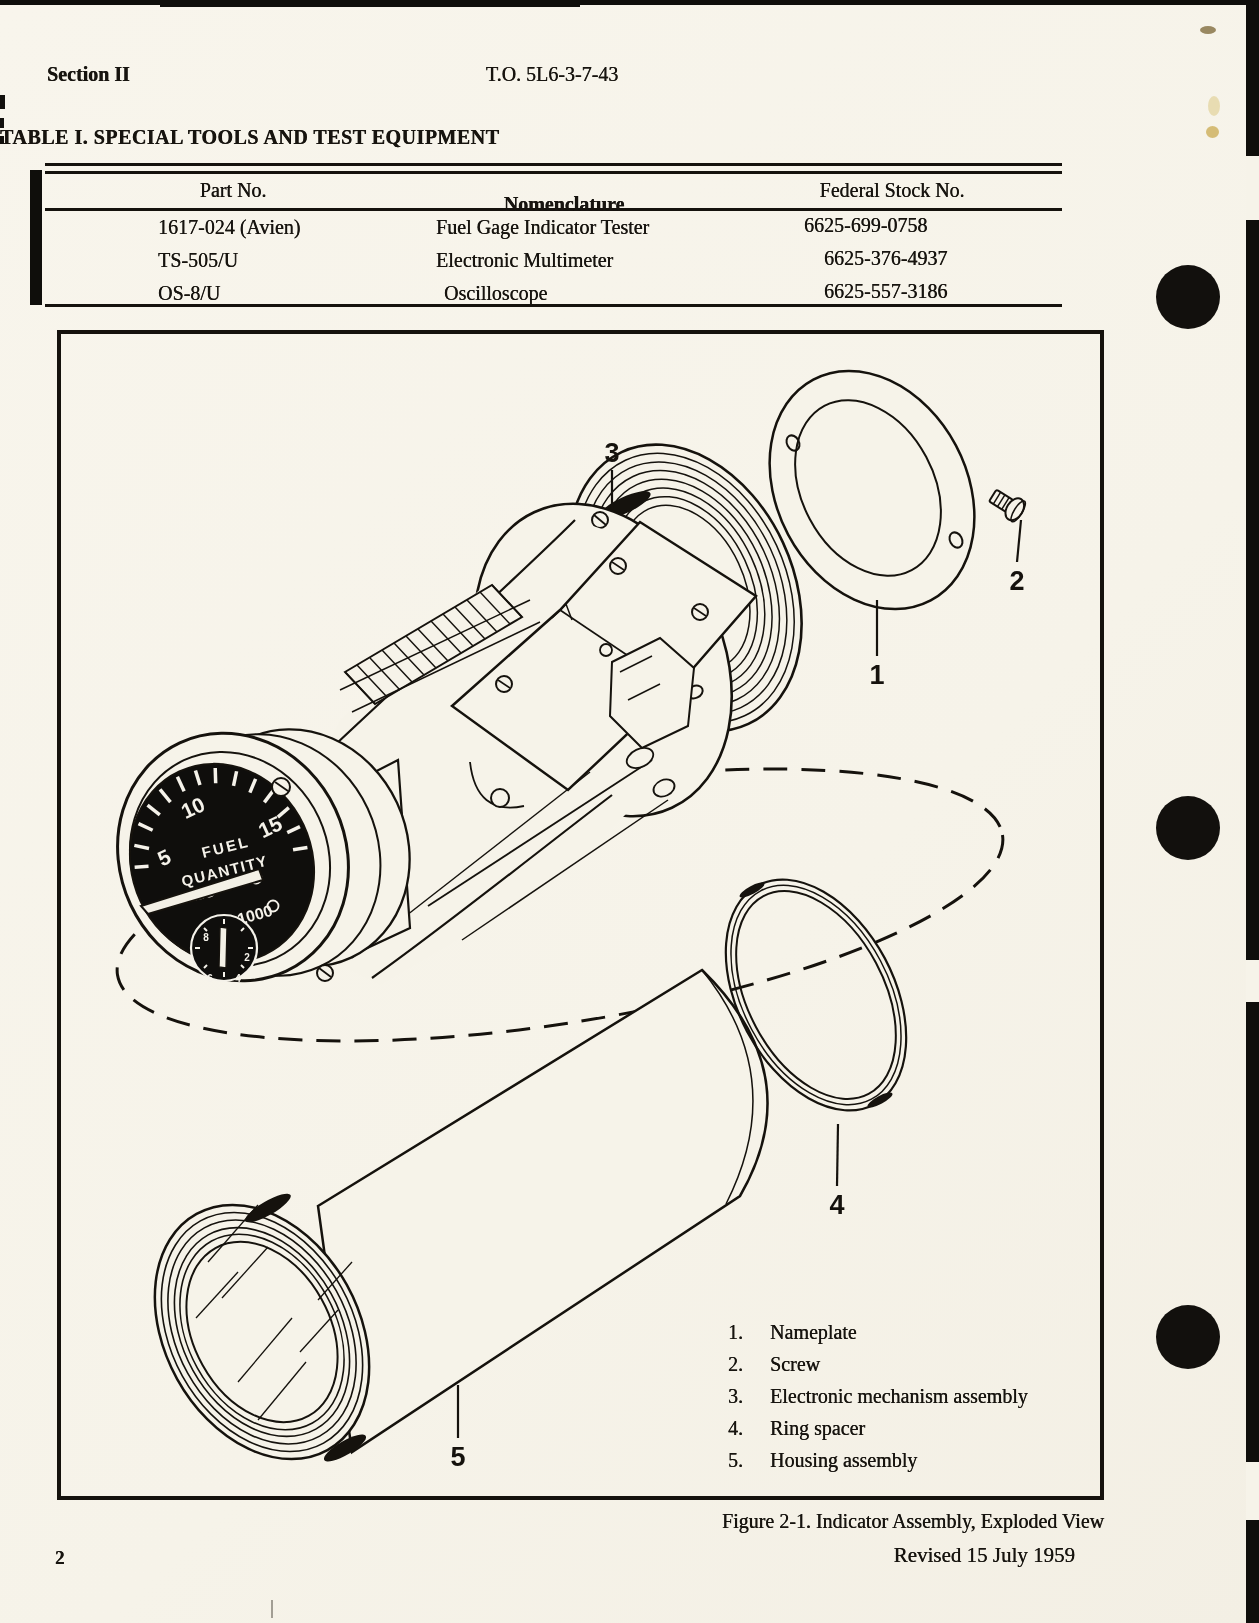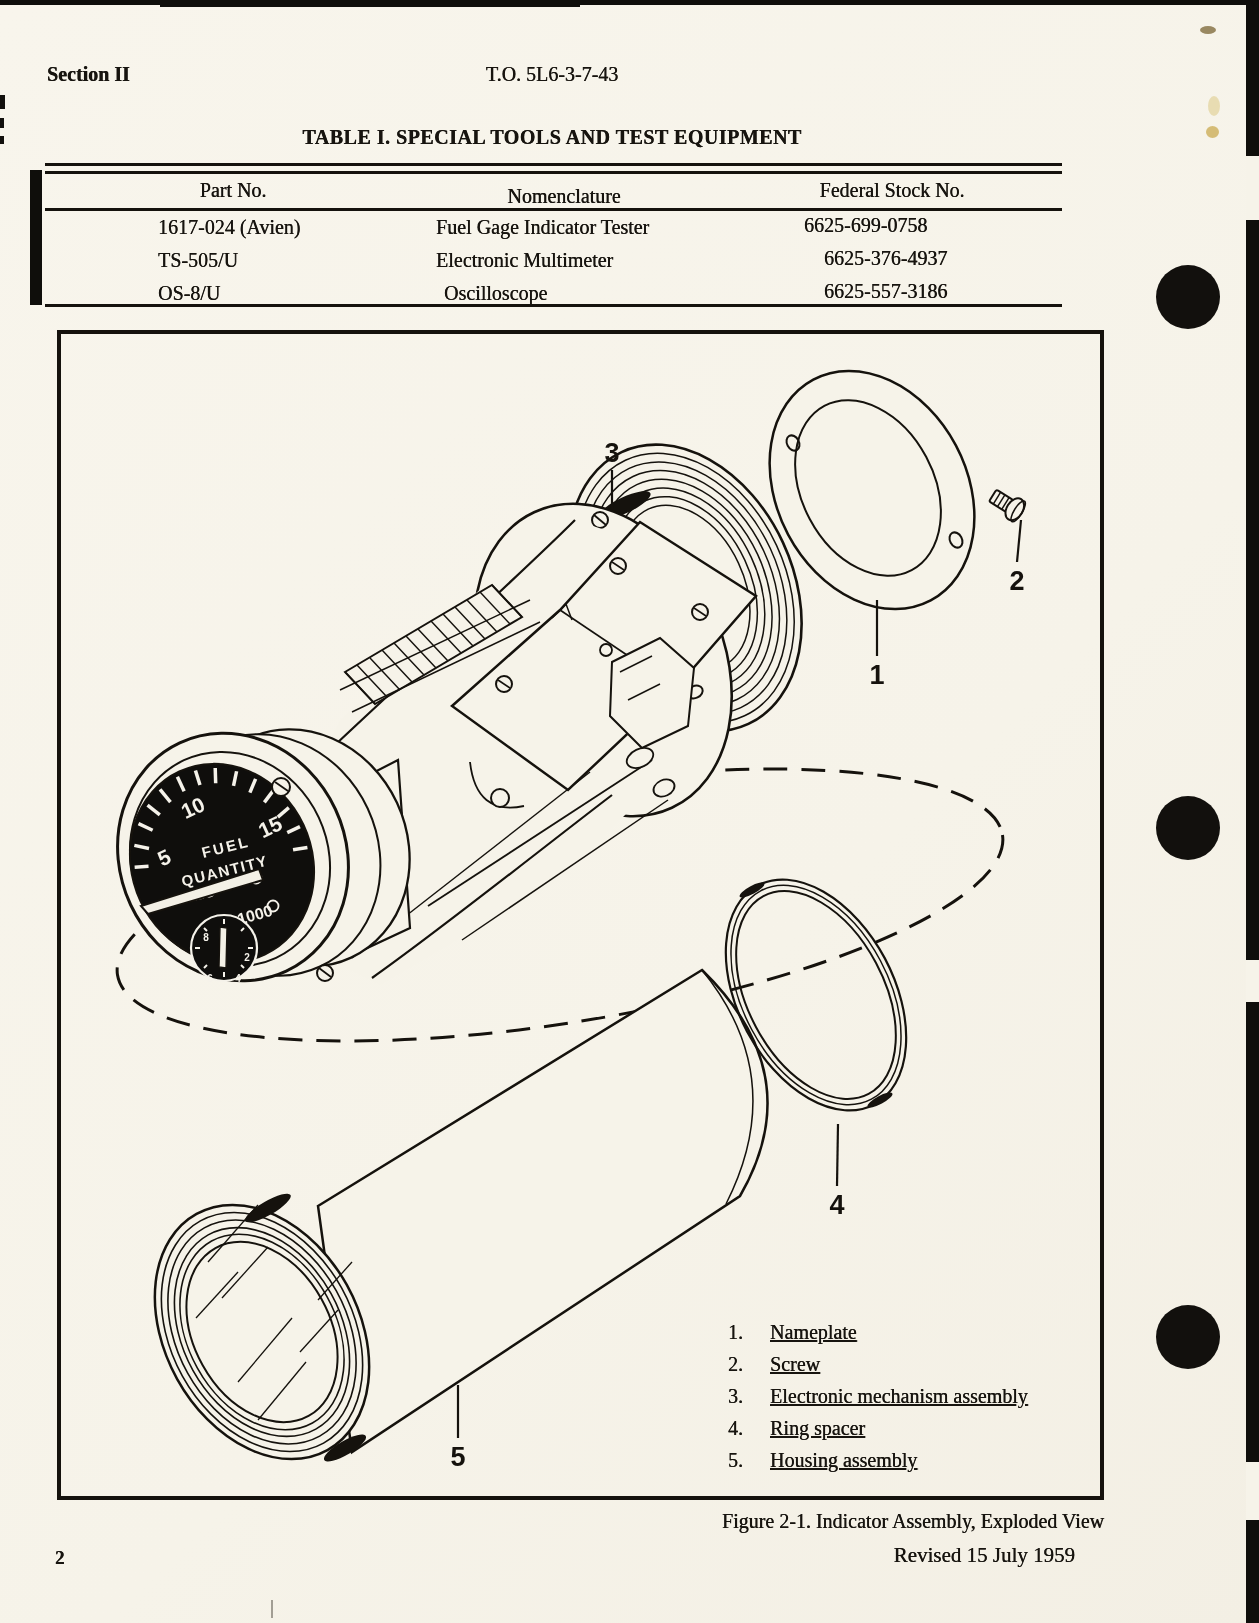--- a/index.html
+++ b/index.html
@@ -12,32 +12,32 @@
   .edge-top{left:0;top:0;width:1259px;height:5px;background:#0f0e0b;}
   .edge-top2{left:160px;top:0;width:420px;height:7px;background:#0f0e0b;}
   .edge-right{left:1246px;top:0;width:13px;height:1623px;background:#0f0e0b;}
   .gap{background:#f6f3e9;}
   .dot{width:64px;height:64px;border-radius:50%;background:#12100d;}
   .leftmark{background:#12100d;}
   .speck{border-radius:50%;opacity:.75;}
   
   .h-section{left:47px;top:63px;font-size:20px;font-weight:bold;}
   .h-to{left:0;top:63px;width:1104px;text-align:center;font-size:20px;}
-  .h-title{left:0;top:126px;width:1104px;text-align:center;font-size:20px;font-weight:bold;letter-spacing:.5px;}
+  .h-title{left:0;top:126px;width:1104px;text-align:left;font-size:20px;font-weight:bold;letter-spacing:.5px;}
   
   .rule{left:45px;width:1017px;height:3px;background:#15120d;}
   .changebar{left:30px;top:170px;width:12px;height:135px;background:#0f0e0b;}
   .th{font-size:20px;white-space:nowrap;transform:translateX(-50%);}
   .td{font-size:20px;white-space:nowrap;}
   
   .figbox{left:57px;top:330px;width:1047px;height:1170px;border:4px solid #15120d;box-sizing:border-box;}
   .legend{left:728px;top:1316px;font-size:20px;}
   .legend .row{display:flex;height:32px;line-height:32px;}
   .legend .n{width:28px;text-align:left;}
-  .legend .l{margin-left:14px;white-space:nowrap;text-decoration:underline;}
+  .legend .l{margin-left:14px;white-space:nowrap;}
   .caption{left:57px;top:1510px;width:1047px;text-align:right;font-size:20px;}
   .revised{left:57px;top:1543px;width:1018px;text-align:right;font-size:21px;}
   .pagenum{left:55px;top:1547px;font-size:19px;font-weight:bold;}
   svg text{font-family:"Liberation Sans","DejaVu Sans",sans-serif;}
   svg .callout{font-size:27px;font-weight:bold;fill:#15120d;}
 </style>
 </head>
 <body>
 
 <div id="stage">
@@ -63,21 +63,21 @@
   <div class="abs h-to ink">T.O. 5L6-3-7-43</div>
   <div class="abs h-title ink">TABLE I.  SPECIAL TOOLS AND TEST EQUIPMENT</div>
 
   <div class="abs rule" style="top:163px;"></div>
   <div class="abs rule" style="top:171px;"></div>
   <div class="abs rule" style="top:208px;"></div>
   <div class="abs rule" style="top:304px;"></div>
   <div class="abs changebar"></div>
 
   <div class="abs th ink" style="left:233px;top:179px;">Part No.</div>
-  <div class="abs th ink" style="left:564px;top:185px;">Nomenclature</div>
+  <div class="abs th ink" style="left:564px;top:193px;font-weight:bold;">Nomenclature</div>
   <div class="abs th ink" style="left:892px;top:179px;text-align:right;">Federal Stock No.</div>
 
   <div class="abs td ink" style="left:158px;top:216px;">1617-024 (Avien)</div>
   <div class="abs td ink" style="left:436px;top:216px;">Fuel Gage Indicator Tester</div>
   <div class="abs td ink" style="left:804px;top:214px;">6625-699-0758</div>
   <div class="abs td ink" style="left:158px;top:249px;">TS-505/U</div>
   <div class="abs td ink" style="left:436px;top:249px;">Electronic Multimeter</div>
   <div class="abs td ink" style="left:824px;top:247px;">6625-376-4937</div>
   <div class="abs td ink" style="left:158px;top:282px;">OS-8/U</div>
   <div class="abs td ink" style="left:436px;top:282px;margin-left:8px;">Oscilloscope</div>

